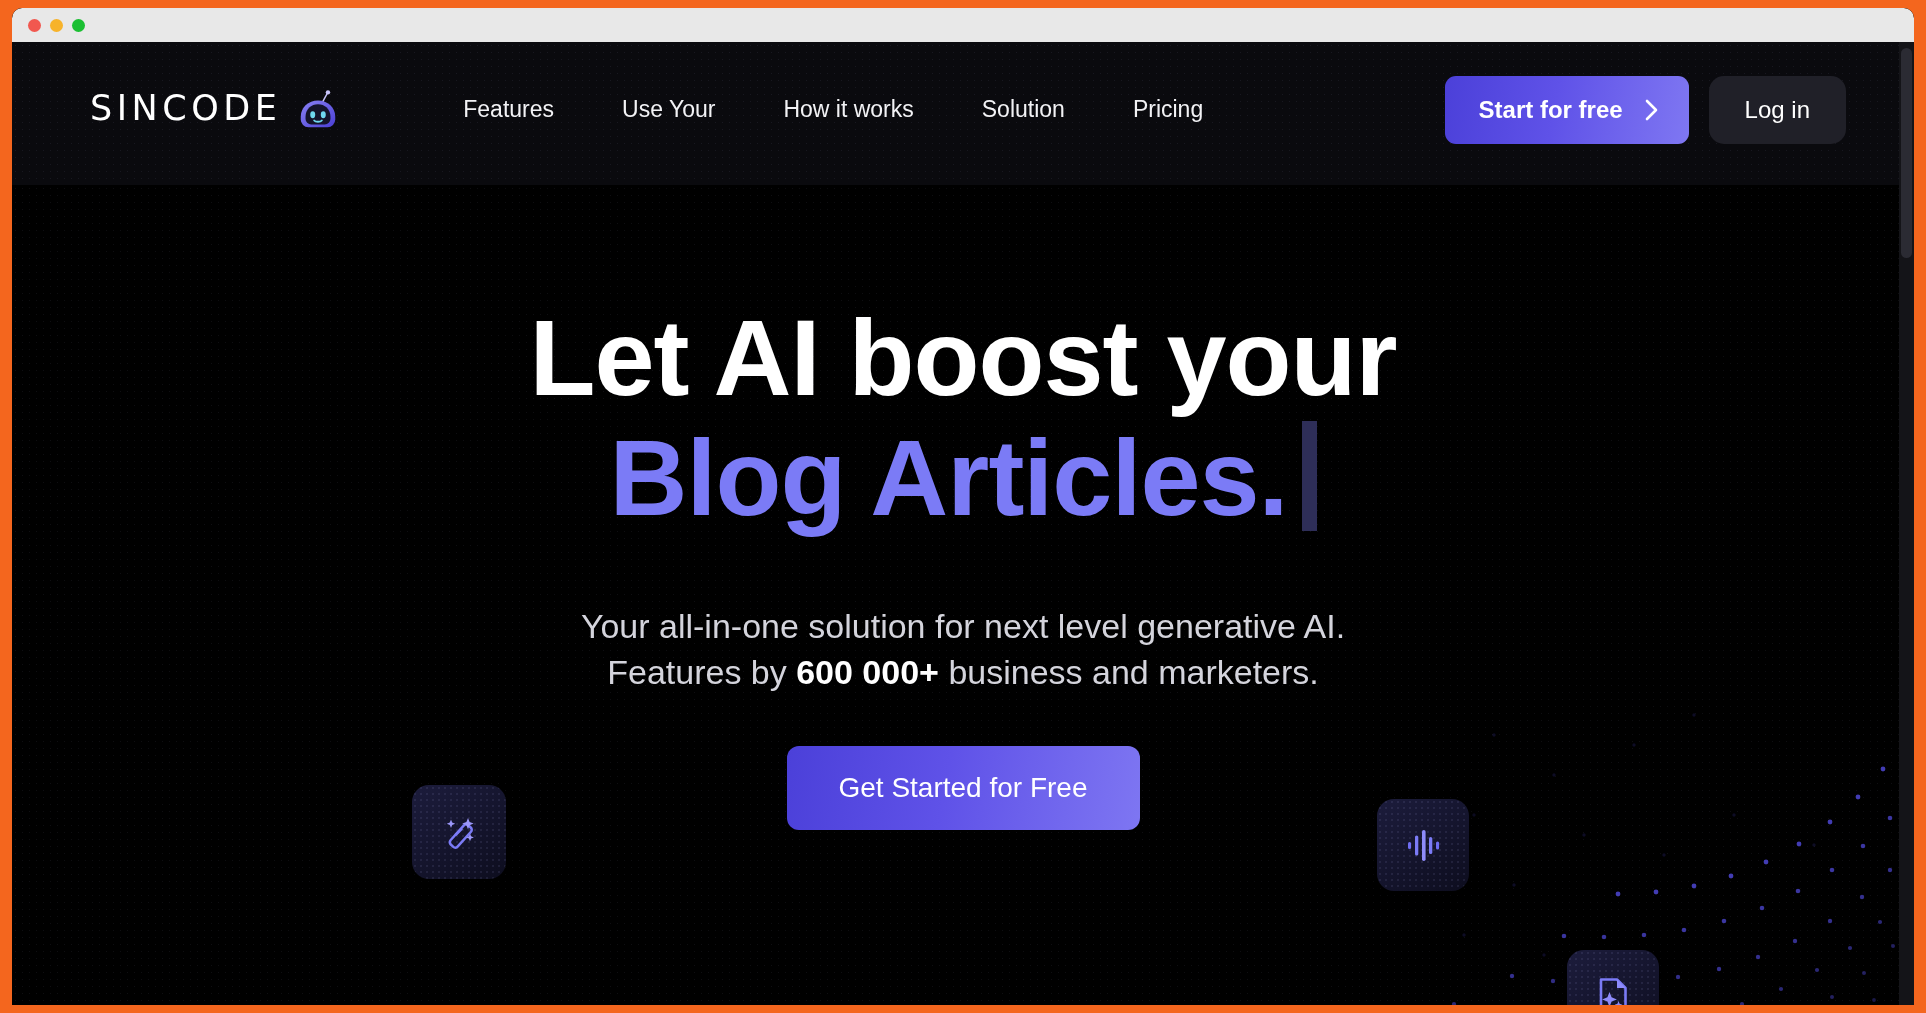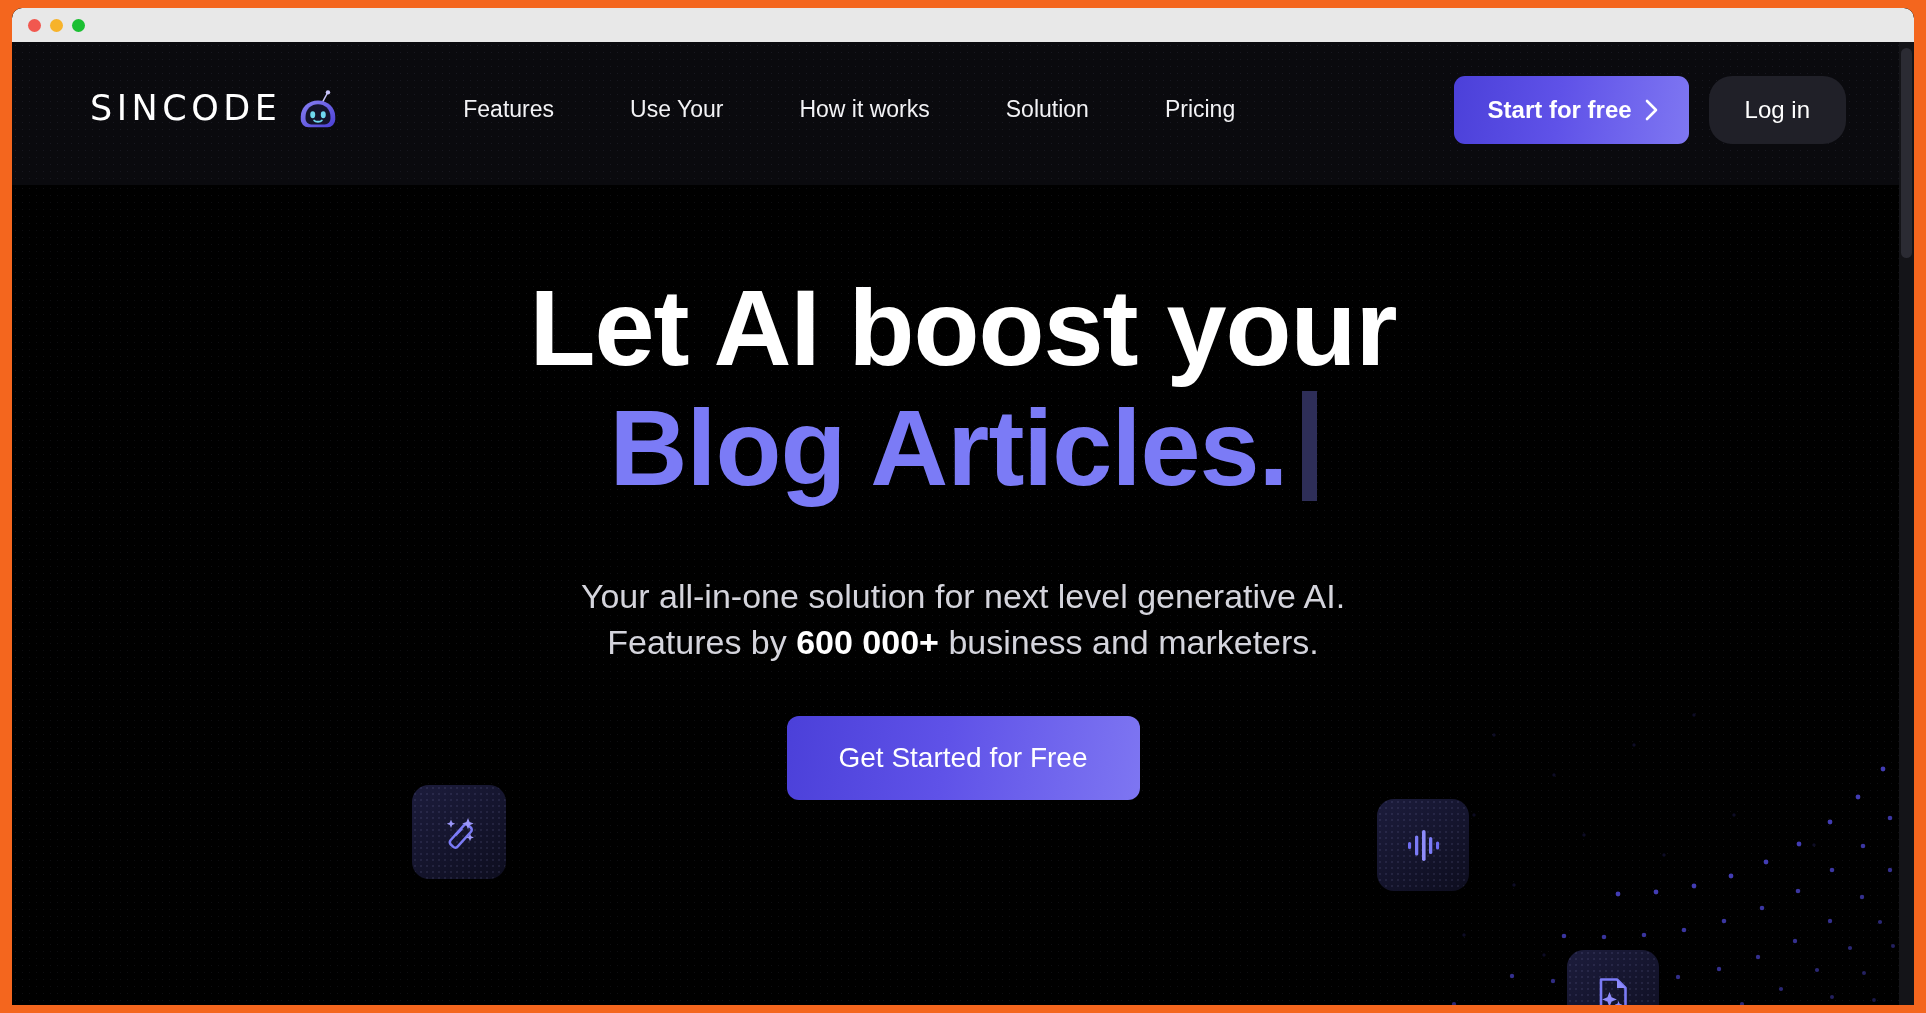--- a/index.html
+++ b/index.html
@@ -94,21 +94,21 @@
     font-family: "DejaVu Sans", sans-serif;
     line-height: 1;
     padding-bottom: 2px;
   }
   .brand-bot { width: 46px; height: 46px; display: block; }
 
   .nav {
     display: flex;
     align-items: center;
     margin-left: 92px;
-    gap: 16px;
+    gap: 8px;
     position: relative;
     z-index: 2;
   }
   .nav-link {
     color: #F2F2F5;
     font-size: 23px;
     font-weight: 400;
     text-decoration: none;
     padding: 10px 30px;
     white-space: nowrap;
@@ -119,57 +119,57 @@
     margin-left: auto;
     display: flex;
     align-items: center;
     gap: 20px;
     position: relative;
     z-index: 2;
   }
   .btn-start {
     display: flex;
     align-items: center;
-    gap: 12px;
+    gap: 21px;
     background: linear-gradient(100deg, #4B40D9 0%, #5F52E8 45%, #7F77F2 100%);
     color: #fff;
     font-size: 24px;
     font-weight: bold;
     border: none;
     border-radius: 11px;
     padding: 20px 30px 20px 34px;
     cursor: pointer;
     font-family: "Liberation Sans", sans-serif;
     white-space: nowrap;
   }
   .chev { display: block; }
   .btn-login {
     background: #202028;
     color: #fff;
     font-size: 24px;
     font-weight: 400;
     border: none;
-    border-radius: 23px;
+    border-radius: 15px;
     padding: 20px 36px;
     cursor: pointer;
     font-family: "Liberation Sans", sans-serif;
   }
 
   
   .hero {
     position: relative;
     height: 820px;
     overflow: hidden;
   }
 
   .hero-inner {
     position: relative;
     z-index: 10;
     text-align: center;
-    padding-top: 89px;
+    padding-top: 119px;
   }
 
   .headline {
     font-size: 108px;
     font-weight: bold;
     color: #FFFFFF;
     line-height: 1.0;
     letter-spacing: -1px;
   }
 

